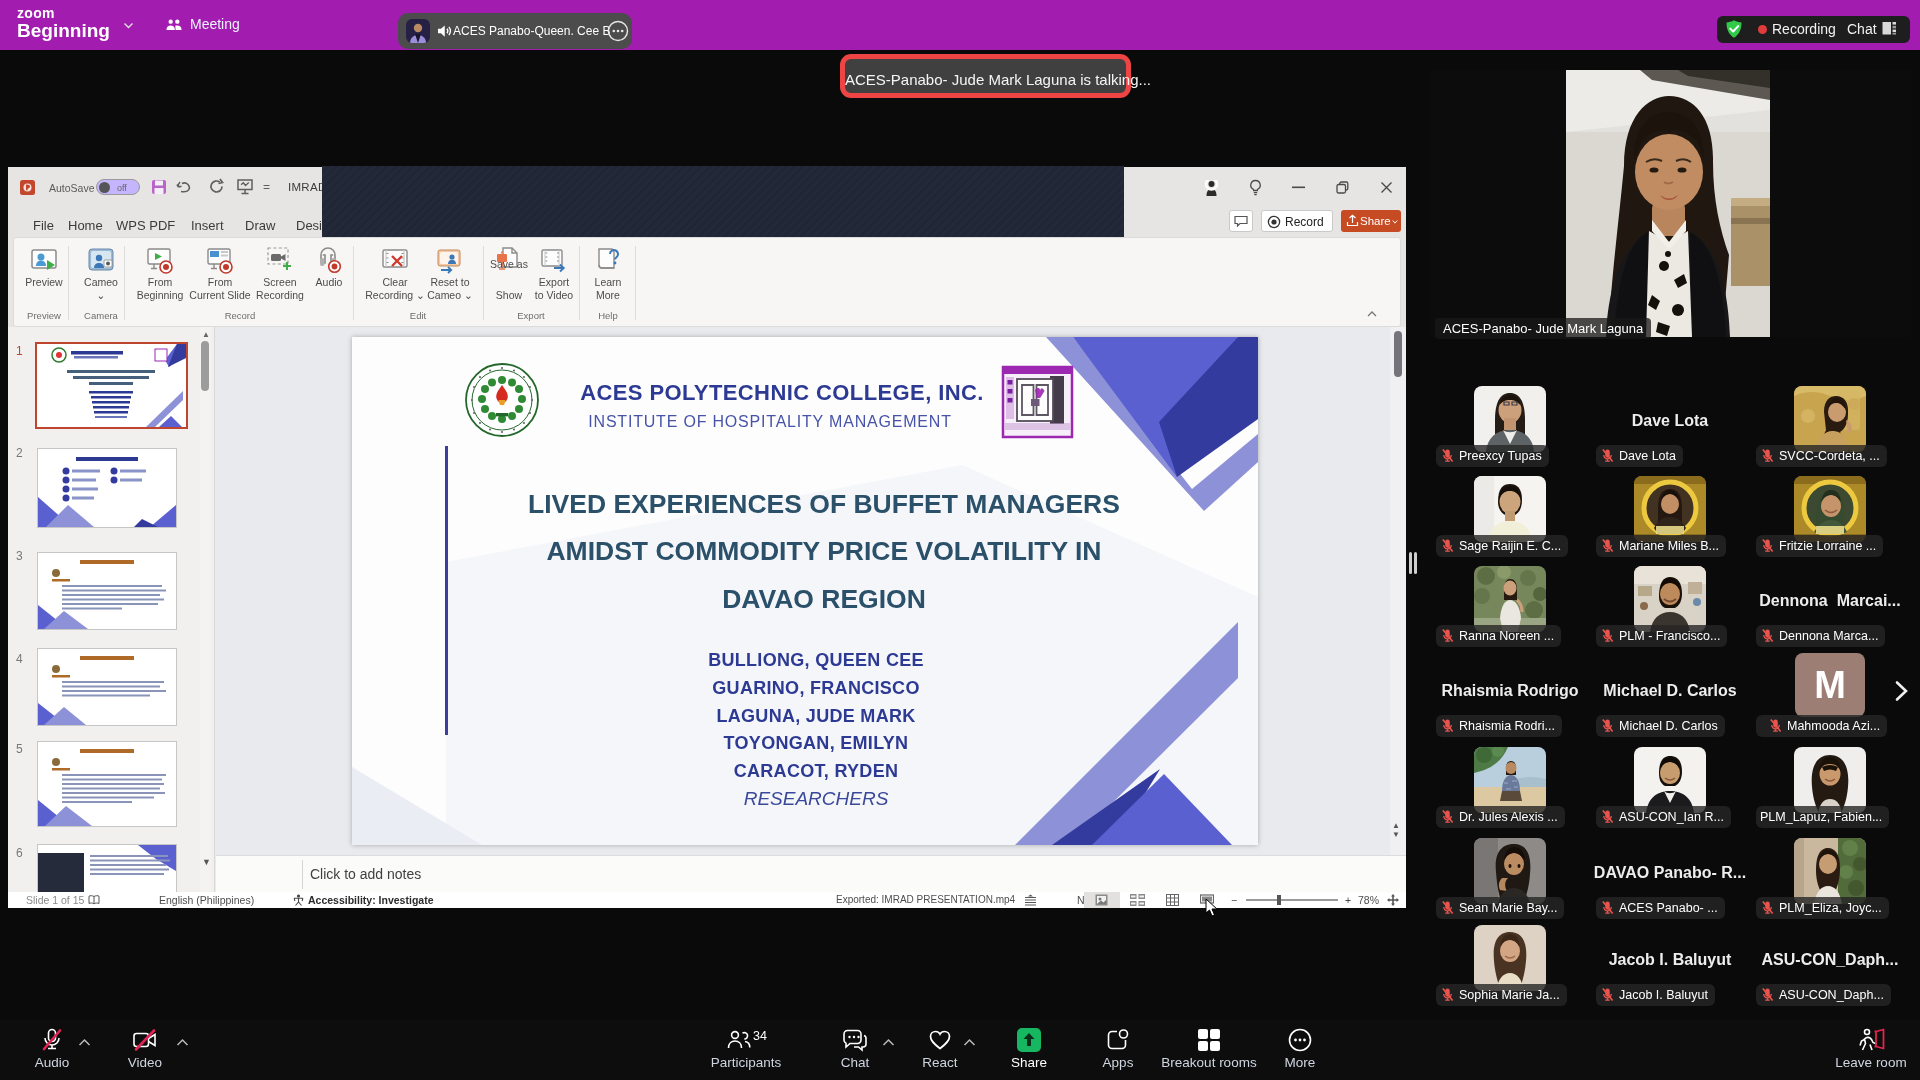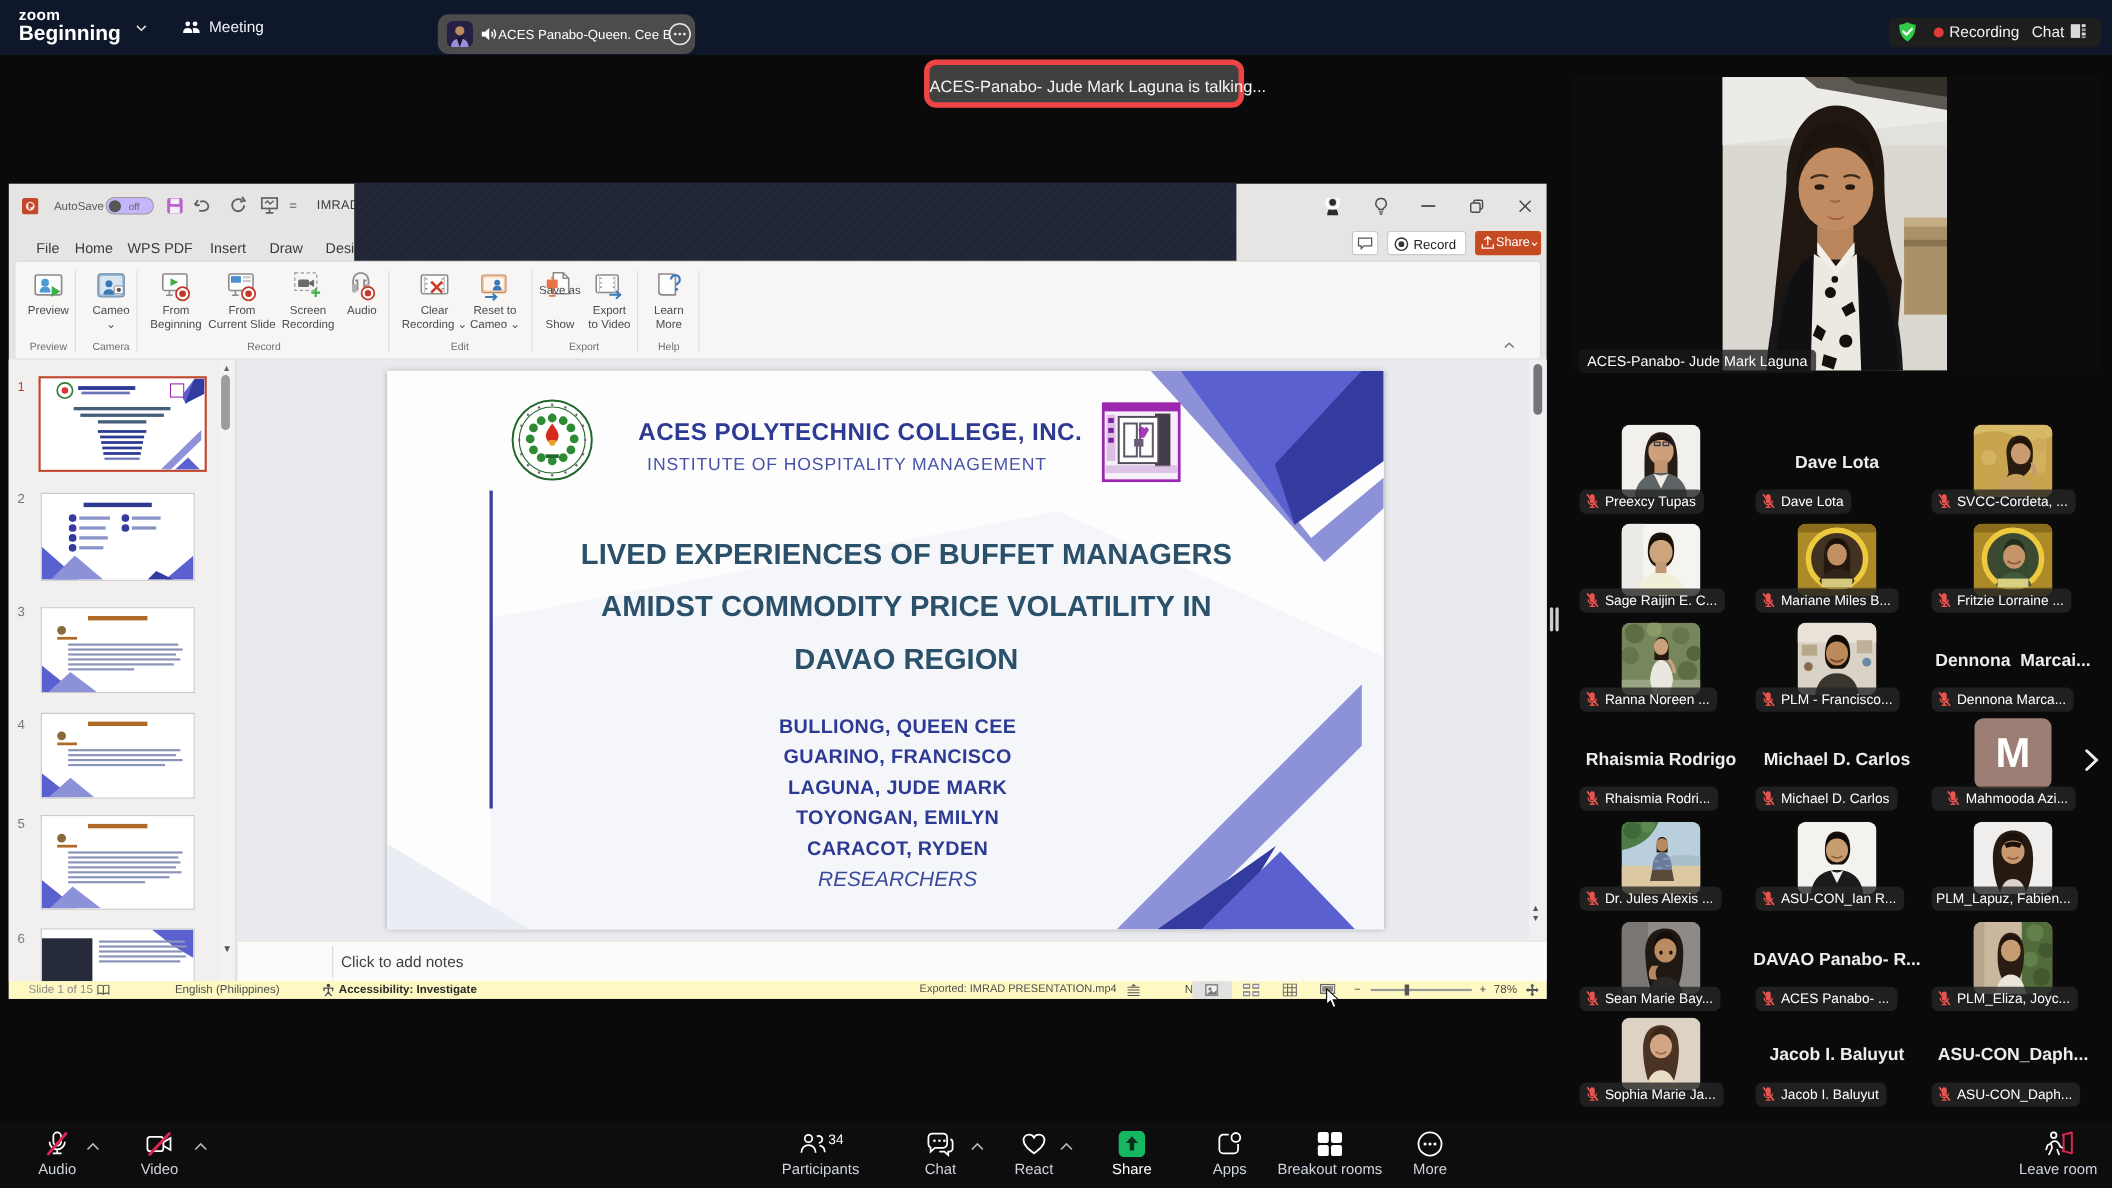--- a/index.html
+++ b/index.html
@@ -1,21 +1,21 @@
 <!DOCTYPE html>
 <html><head>
 <meta charset="utf-8">
 <style>
   * { margin:0; padding:0; box-sizing:border-box; }
   html,body { width:1920px; height:1080px; overflow:hidden; background:#0a0a0a; font-family:"Liberation Sans", sans-serif; }
   .abs { position:absolute; }
   #stage { position:relative; width:1920px; height:1080px; background:#0a0a0a; }
 
   
-  #topbar { position:absolute; left:0; top:0; width:1920px; height:50px; background:#0f172a; }
+  #topbar { position:absolute; left:0; top:0; width:1920px; height:50px; background:#a21caf; }
   .zoomlogo { position:absolute; left:17px; top:7px; color:#fff; }
   .zoomlogo .z1 { font-size:14px; font-weight:bold; letter-spacing:0.3px; line-height:13px;}
   .zoomlogo .z2 { font-size:19px; font-weight:bold; line-height:21px; }
   .meeting { position:absolute; left:190px; top:16px; color:#eef2f8; font-size:14px; }
   .pill { position:absolute; left:398px; top:13px; width:234px; height:36px; background:#4c4c4c; border-radius:10px; }
   .pill .avatar { position:absolute; left:8px; top:6px; width:24px; height:24px; border-radius:6px; overflow:hidden; }
   .pill .ptxt { position:absolute; left:55px; top:11px; color:#fff; font-size:12px; white-space:nowrap; }
   .rightstat { position:absolute; left:1717px; top:16px; width:193px; height:27px; background:#1e1e1e; border-radius:6px; }
   .rec-dot { position:absolute; left:1758px; top:25px; width:9px; height:9px; border-radius:50%; background:#e03c3c; }
   .rec-txt { position:absolute; left:1772px; top:21px; color:#f2f2f2; font-size:14px; }
@@ -39,21 +39,21 @@
   #ppt-content { position:absolute; left:0; top:160px; width:1398px; height:565px; background:#e9eaee; }
   #thumbpanel { position:absolute; left:0; top:0; width:207px; height:565px; background:#f1f0ef; border-right:1px solid #d9d9d9; overflow:hidden; }
   .thumb { position:absolute; background:#fff; border:1px solid #c6c6c6; overflow:hidden; }
   .tnum { position:absolute; left:8px; font-size:12px; color:#777; }
   #slide { position:absolute; left:344px; top:170px; width:906px; height:508px; background:#fcfcfe; box-shadow:0 0 5px rgba(0,0,0,0.28); overflow:hidden; }
   #vscroll { position:absolute; left:1382px; top:160px; width:16px; height:528px; background:#f0f0f2; }
 
   
   #notes { position:absolute; left:208px; top:688px; width:1190px; height:37px; background:#fbfbfa; border-top:1px solid #dcdcdc; }
   #notes .nt { position:absolute; left:94px; top:10px; font-size:14px; color:#3f3f3f; }
-  #statusbar { position:absolute; left:0; top:725px; width:1398px; height:16px; background:#fef9c3; font-size:10.5px; color:#4e4e4e; }
+  #statusbar { position:absolute; left:0; top:725px; width:1398px; height:16px; background:#ffffff; font-size:10.5px; color:#4e4e4e; }
   .st { position:absolute; top:2px; white-space:nowrap; }
 
   
   #speaker { position:absolute; left:1430px; top:70px; width:480px; height:267px; background:#0c0c0c; overflow:hidden; }
   .namepill { position:absolute; background:rgba(24,24,24,0.75); color:#fff; border-radius:4px; font-size:13px; padding:3px 8px; white-space:nowrap; }
 
   
   .tile { position:absolute; width:160px; height:90px; }
   .photo { position:absolute; left:44px; top:8px; width:72px; height:66px; border-radius:8px; overflow:hidden; }
   .bigname { position:absolute; left:-20px; right:-20px; text-align:center; color:#ededed; font-size:16px; font-weight:bold; white-space:nowrap; }

